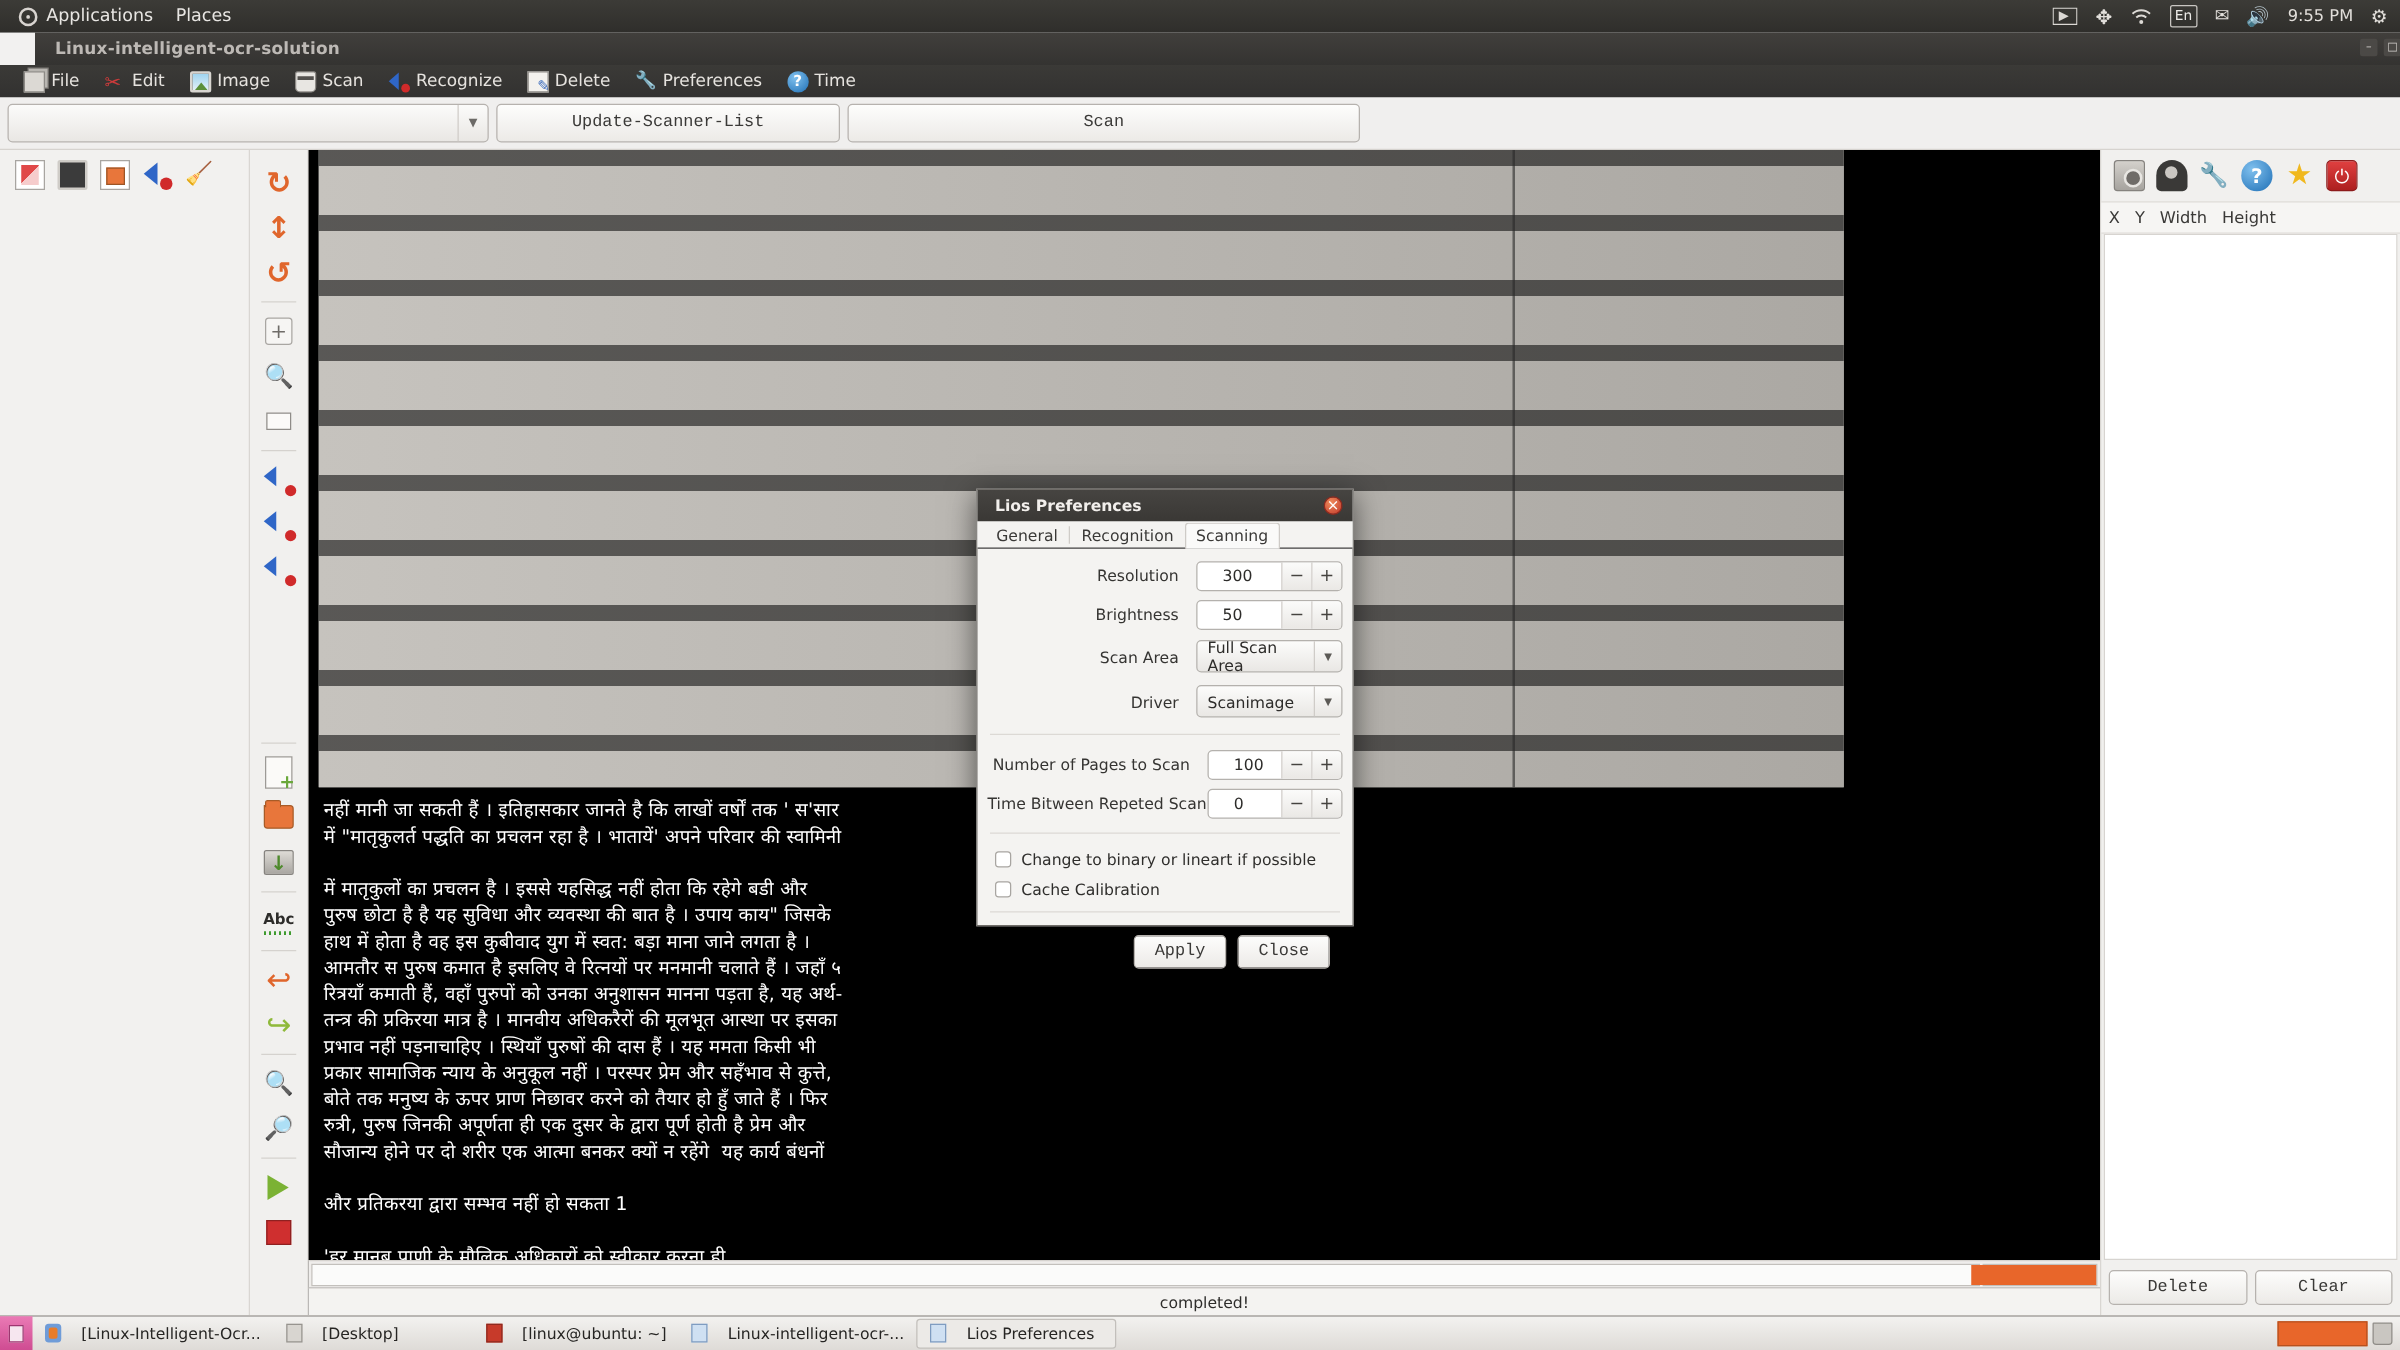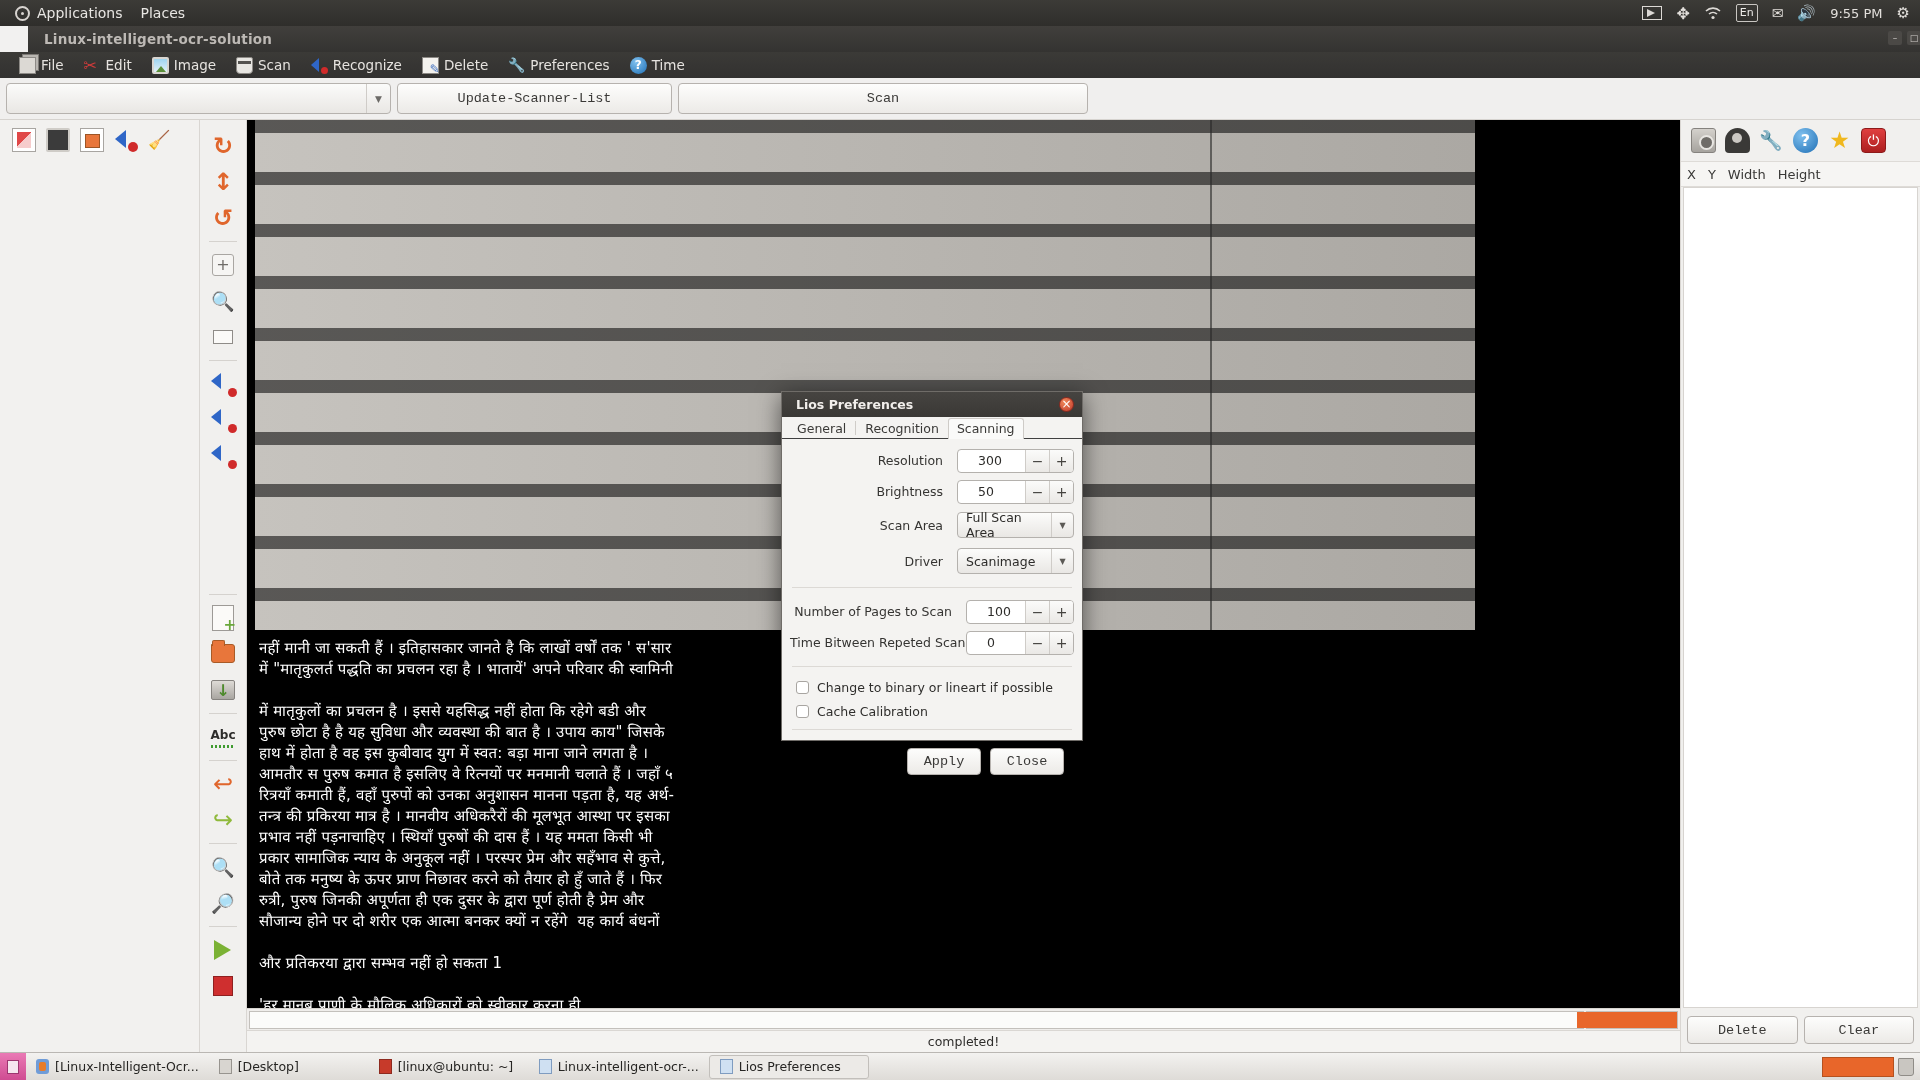--- a/index.html
+++ b/index.html
@@ -284,21 +284,21 @@
   
   #taskbar {
     position:absolute; left:0; bottom:0; width:1920px; height:28px;
     background: linear-gradient(to bottom,#f3f2f0,#dedbd7);
     border-top:1px solid #bab7b3; display:flex; align-items:center; gap:0;
     font-size:12.5px; color:#262523;
   }
   #tb-show { width:26px; height:100%; display:flex; align-items:center; justify-content:center;
     background:linear-gradient(to bottom,#ea7ab5,#cf4c92); }
   #tb-show i { width:12px;height:14px;background:#f6e6ef; border:1px solid #9d3670; display:block;}
-  .tb-task { display:flex; align-items:center; gap:6px; padding:0 10px; height:24px;
+  .tb-task { display:flex; align-items:center; gap:16px; padding:0 10px; height:24px;
     min-width:160px; max-width:230px; white-space:nowrap; overflow:hidden;}
   .tb-task.active { background:#eceae7; border:1px solid #c2bfbb; border-radius:3px;}
   .tb-ico { width:13px;height:15px; flex:none; position:relative;}
   .ti-ff { background:#6f9cd8; border-radius:3px;}
   .ti-ff::after{content:""; position:absolute; left:3px; top:3px;width:7px;height:9px;background:#e87c2a;border-radius:2px;}
   .ti-folder { background:#d8d5d0; border:1px solid #97948f;}
   .ti-win { background:#cfe0f2; border:1px solid #7f9cc0;}
   .ti-red { background:#c73a2a; border:1px solid #8e2a1f;}
   #tb-right { margin-left:auto; display:flex; align-items:center; gap:4px; padding-right:6px;}
   #tb-wsbox { width:72px; height:20px; background:#e8662a; border:1px solid #b5511f;}

